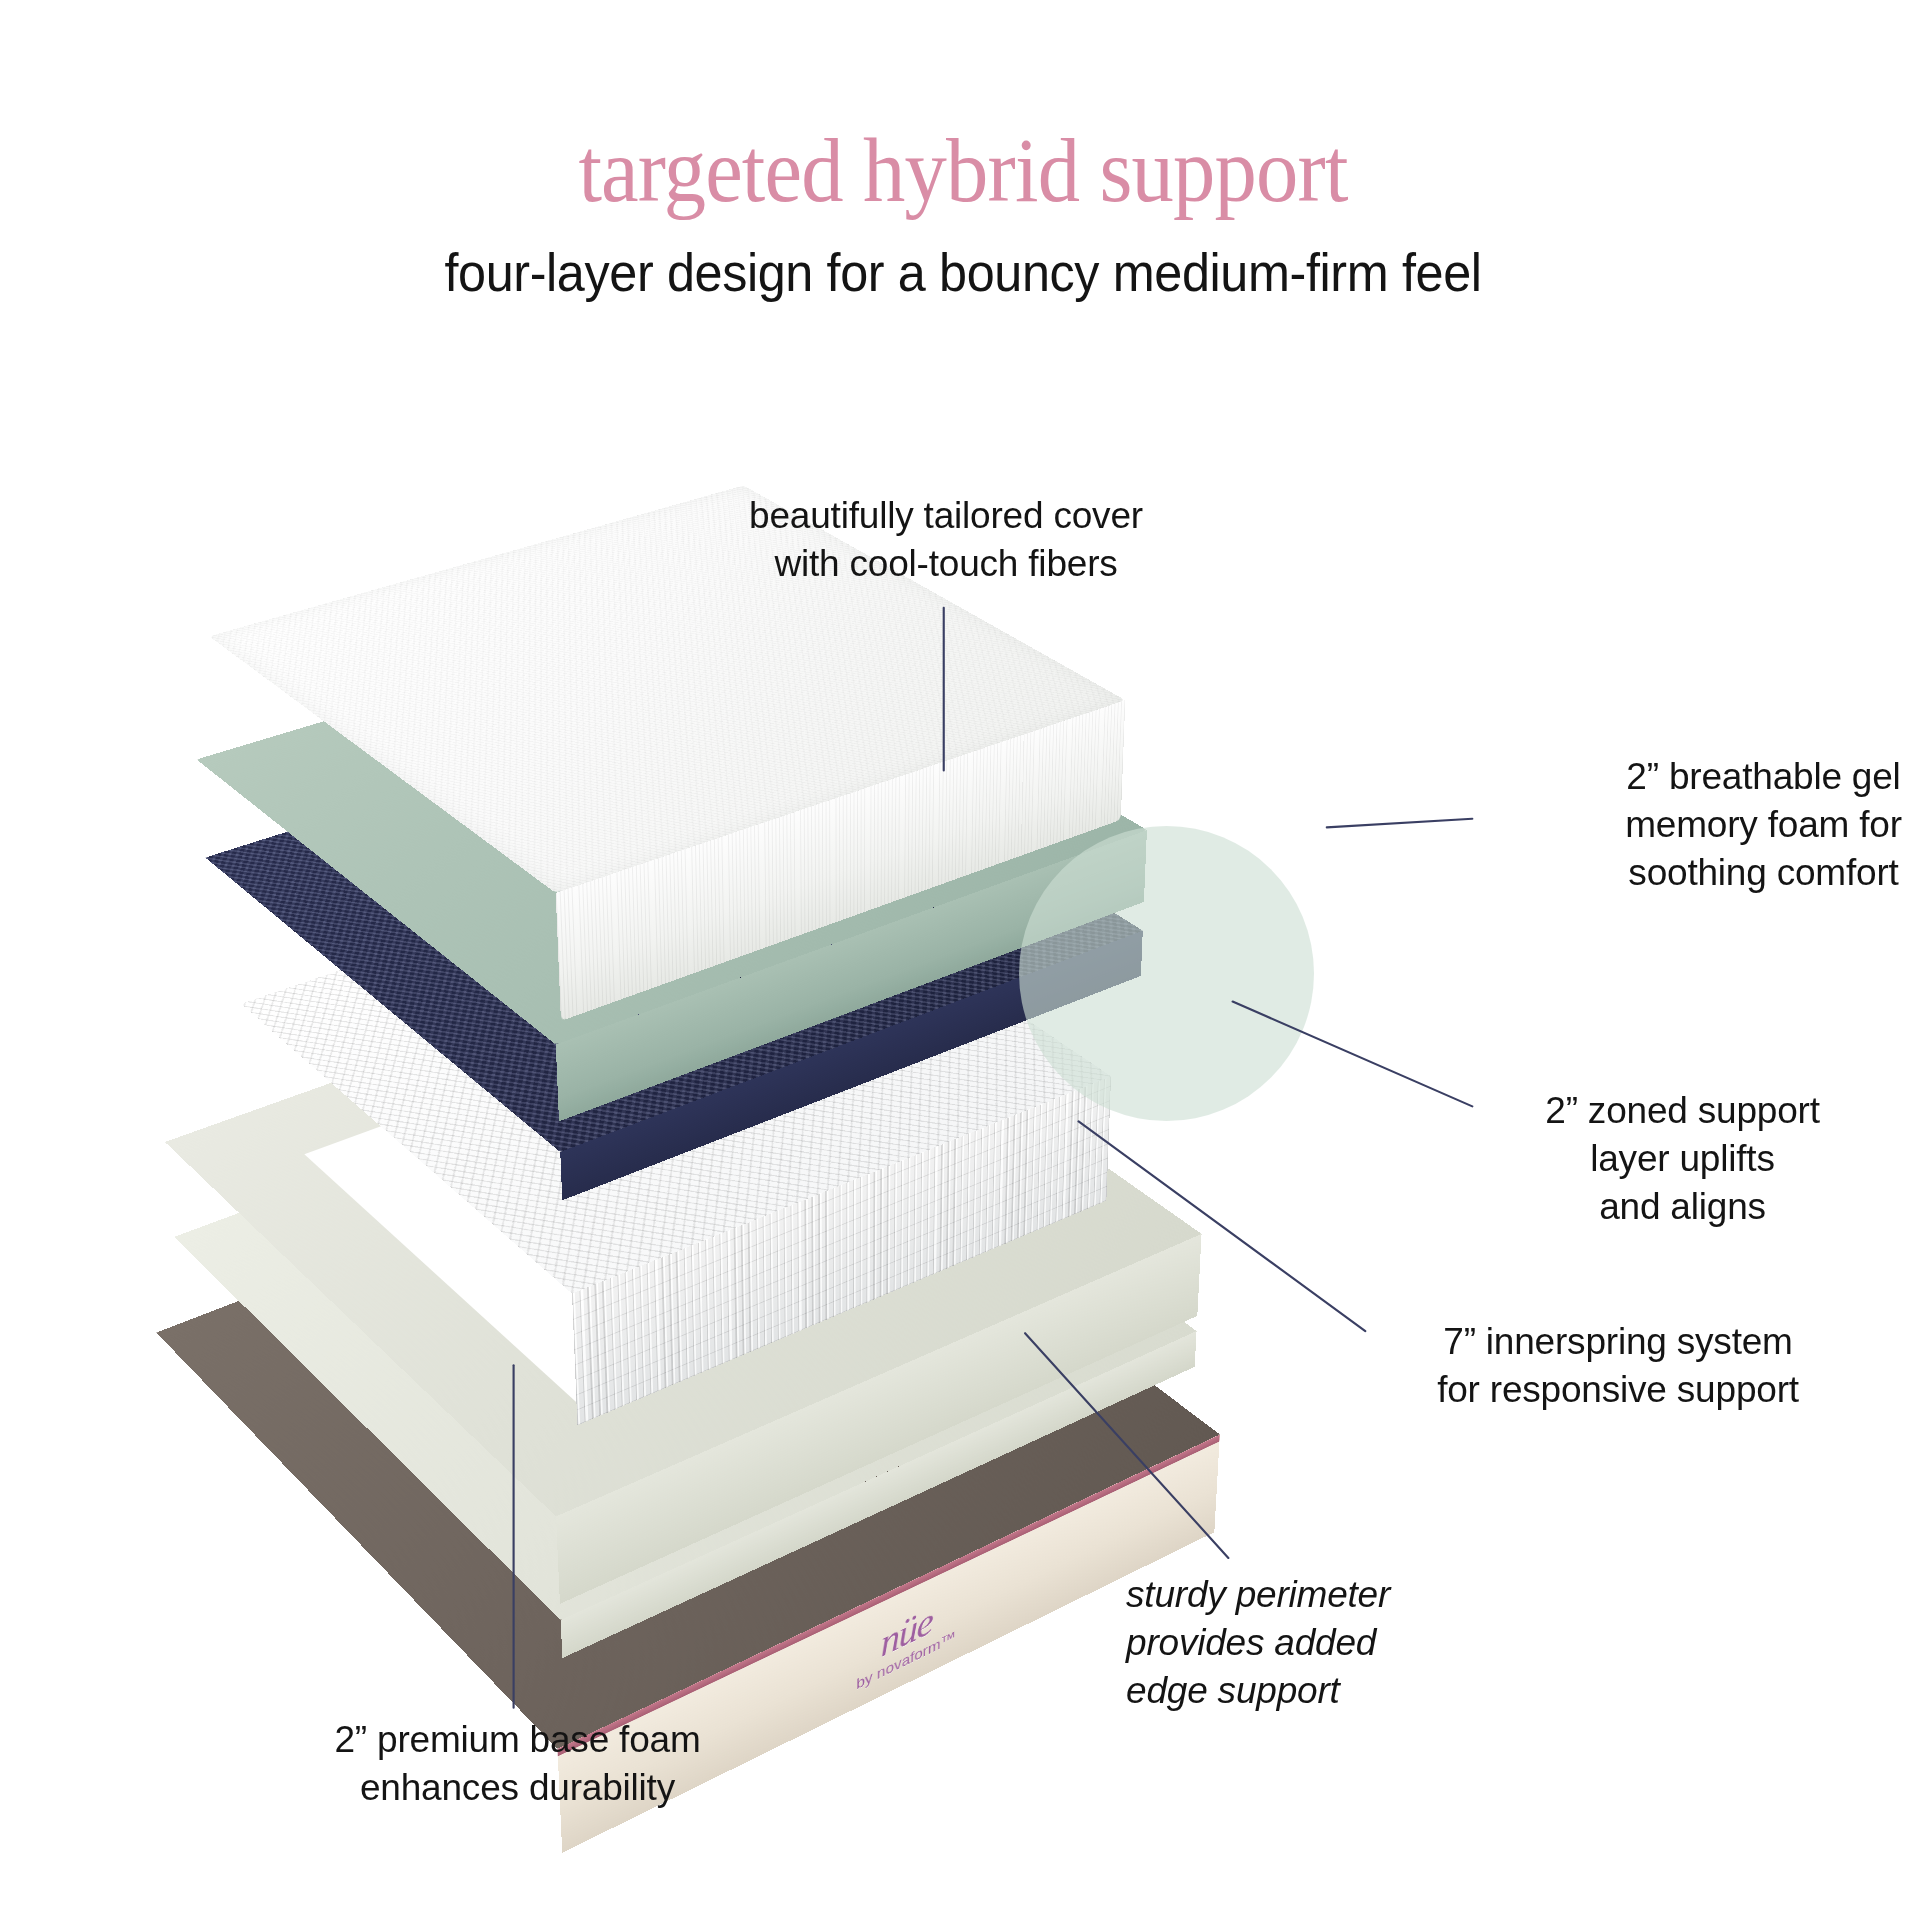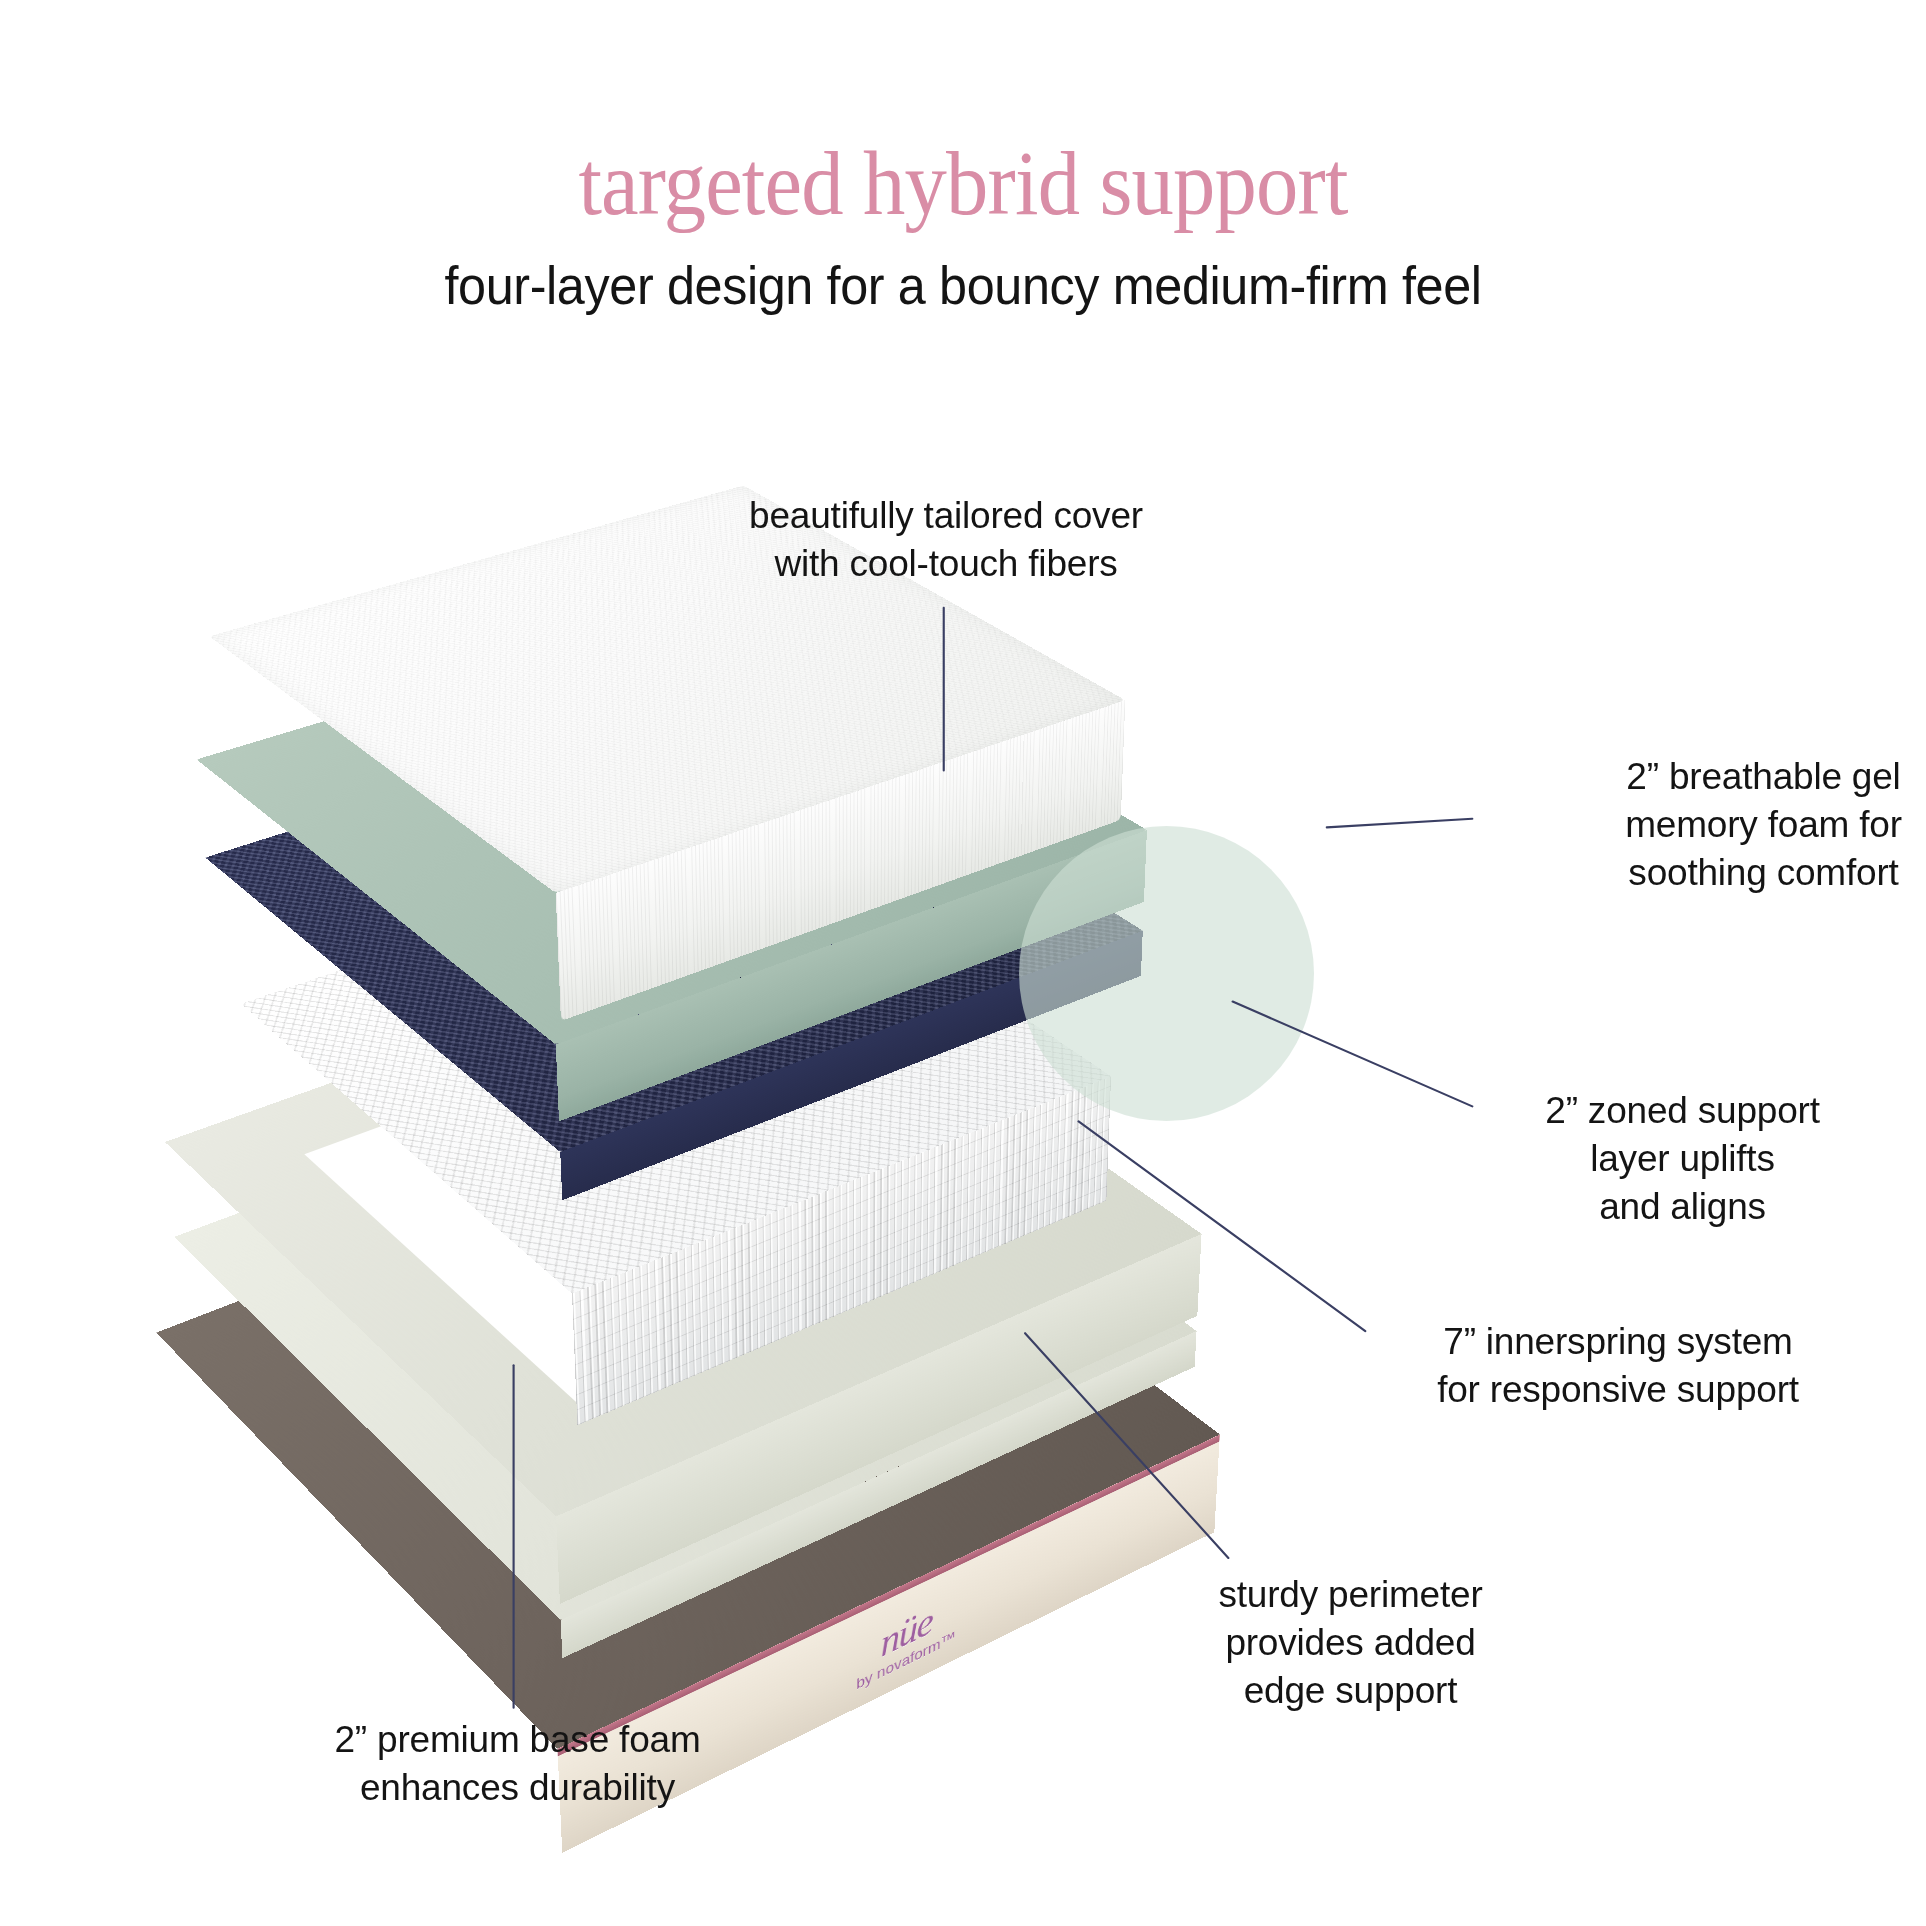--- a/index.html
+++ b/index.html
@@ -1,34 +1,34 @@
 <!DOCTYPE html>
 <html style="font-size:6.8px"><head>
 <meta charset="utf-8">
 <style>
   html,body{margin:0;padding:0;background:#fff;}
   body{width:1926px;height:1926px;position:relative;overflow:hidden;
        font-family:"Liberation Sans","DejaVu Sans",sans-serif;color:#1a1a1a;}
 
   
-  .hdr{position:absolute;left:0;top:0;width:1926px;text-align:center;margin-top:13px;}
+  .hdr{position:absolute;left:0;top:0;width:1926px;text-align:center;}
   .hdr h1{margin:0;padding-top:124px;font-family:"Liberation Serif","DejaVu Serif",serif;
           font-size:92px;line-height:1;font-weight:400;color:#d98da6;
           letter-spacing:-0.9px;transform:scaleX(.92);transform-origin:center;}
   .hdr h2{margin:0;padding-top:30px;font-size:53px;line-height:1;font-weight:400;
           color:#141414;letter-spacing:-0.4px;transform:scaleX(.95);transform-origin:center;}
 
   
   .callout{position:absolute;font-size:37px;line-height:1.30;color:#141414;
            white-space:pre-line;letter-spacing:-0.2px;}
   .c-cover{left:668px;top:492px;width:556px;text-align:center;}
   .c-gel  {left:1554px;top:753px;width:419px;text-align:center;}
   .c-zoned{left:1490px;top:1087px;width:385px;text-align:center;}
   .c-inner{left:1361px;top:1318px;width:514px;text-align:center;}
-  .c-perim{left:1126px;top:1571px;width:449px;text-align:center;}
+  .c-perim{left:1126px;top:1571px;width:449px;text-align:left;font-style:italic;}
   .c-base {left:265px;top:1716px;width:505px;text-align:center;}
 
   
   .leaders{position:absolute;left:0;top:0;width:1926px;height:1926px;pointer-events:none;}
 
   
   
   .scene{position:absolute;left:0;top:0;width:1926px;height:1926px;
          perspective:3852px;perspective-origin:44% 42%;}
   .stack{position:absolute;left:668px;top:972px;

